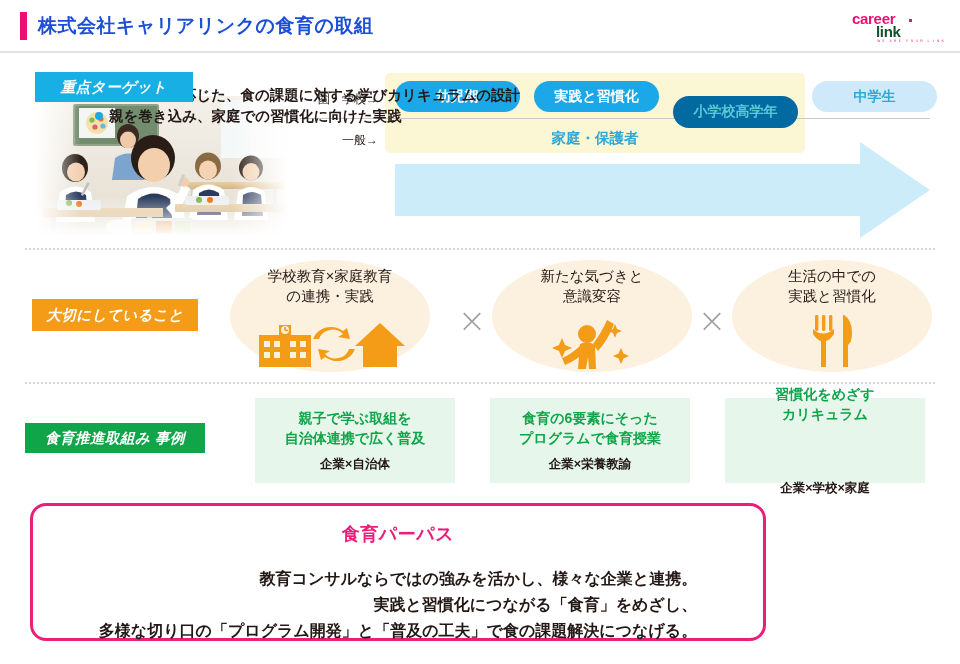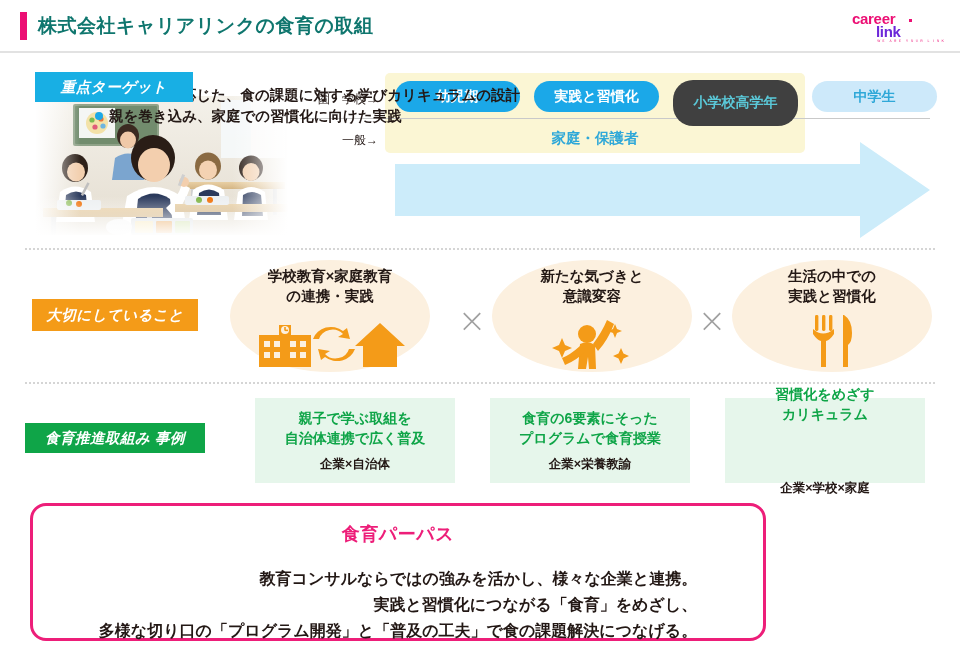--- a/index.html
+++ b/index.html
@@ -12,40 +12,40 @@
   #slide { position: relative; width: 960px; height: 664px; background: #fff; }
 
   
   #header { position: absolute; left: 0; top: 0; width: 960px; height: 52px; }
   #header-accent {
     position: absolute; left: 20px; top: 12px; width: 7px; height: 28px;
     background: #ec0f74;
   }
   #header-title {
     position: absolute; left: 38px; top: 12px;
-    font-size: 19px; font-weight: bold; color: #0f766e;
+    font-size: 19px; font-weight: bold; color: #1d4ed8;
     letter-spacing: 0.5px; line-height: 28px; white-space: nowrap;
   }
   #header-rule {
     position: absolute; left: 0; top: 51px; width: 960px; height: 2px;
     background: #e2e2e2;
   }
   
   #logo { position: absolute; right: 22px; top: 11px; width: 86px; height: 34px; }
   #logo-career {
     position: absolute; left: 0; top: 0; font-size: 15px; font-weight: bold;
     color: #ec0f74; letter-spacing: -0.3px; line-height: 15px;
   }
   #logo-dot {
     position: absolute; left: 57px; top: 8px; width: 3px; height: 3px;
     background: #ec0f74;
   }
   #logo-link {
     position: absolute; left: 24px; top: 13px; font-size: 15px; font-weight: bold;
-    color: #6d28d9; letter-spacing: -0.3px; line-height: 15px;
+    color: #14532d; letter-spacing: -0.3px; line-height: 15px;
   }
   #logo-tagline {
     position: absolute; left: 25px; top: 28px; font-size: 3.6px;
     color: #ec0f74; letter-spacing: 1.2px; white-space: nowrap;
   }
 
   
   .side-badge {
     position: absolute; display: flex; align-items: center; justify-content: center;
     color: #fff; font-weight: bold; letter-spacing: 0.5px; font-style: italic;
@@ -79,21 +79,21 @@
   #row-divider {
     position: absolute; left: 0px; top: 48px; width: 630px; height: 1px;
     background: #c9c9c9;
   }
   .pill {
     position: absolute; display: flex; align-items: center; justify-content: center;
     border-radius: 20px; font-size: 14px; font-weight: bold; white-space: nowrap;
   }
   #pill-0 { left: 95px; top: 11px; width: 125px; height: 31px; background: #1BA8E8; color: #fff; }
   #pill-1 { left: 234px; top: 11px; width: 125px; height: 31px; background: #1BA8E8; color: #fff; }
-  #pill-2 { left: 373px; top: 10px; width: 125px; height: 46px; background: #404040; color: #5AC8D8; }
+  #pill-2 { left: 373px; top: 26px; width: 125px; height: 32px; background: #0369a1; color: #5AC8D8; }
   #pill-3 { left: 512px; top: 11px; width: 125px; height: 31px; background: #CDE9FA; color: #2FA8D8; }
   #general-pill {
     position: absolute; left: 85px; top: 54px; width: 420px; height: 28px;
     display: flex; align-items: center; justify-content: center;
     font-size: 14.5px; font-weight: bold; color: #2FA8D8; white-space: nowrap;
   }
 
   
   #arrow-wrap { position: absolute; left: 300px; top: 92px; width: 640px; height: 150px; }
   #bullets {
@@ -121,21 +121,21 @@
   .ellipse-cell { position: absolute; width: 200px; height: 118px; }
   #ell-0 { left: 0px; }
   #ell-1 { left: 262px; }
   #ell-2 { left: 502px; }
   .ellipse-bg {
     position: absolute; left: 0; top: 2px; width: 200px; height: 112px;
     background: #FCF0DF; border-radius: 50%;
   }
   .ellipse-title {
     position: absolute; left: 0; top: 8px; width: 200px; text-align: center;
-    font-size: 14.5px; font-weight: bold; color: #231815; line-height: 20px;
+    font-size: 14.5px; font-weight: normal; color: #231815; line-height: 20px;
     white-space: nowrap;
   }
   .ellipse-icon {
     position: absolute; left: 0; top: 52px; width: 200px; height: 62px;
     display: flex; align-items: center; justify-content: center;
   }
   .times-mark {
     position: absolute; top: 42px; width: 40px; height: 40px;
     color: #A0A0A0; font-size: 34px; font-weight: 300; text-align: center;
     line-height: 40px; font-family: "DejaVu Sans", sans-serif;

